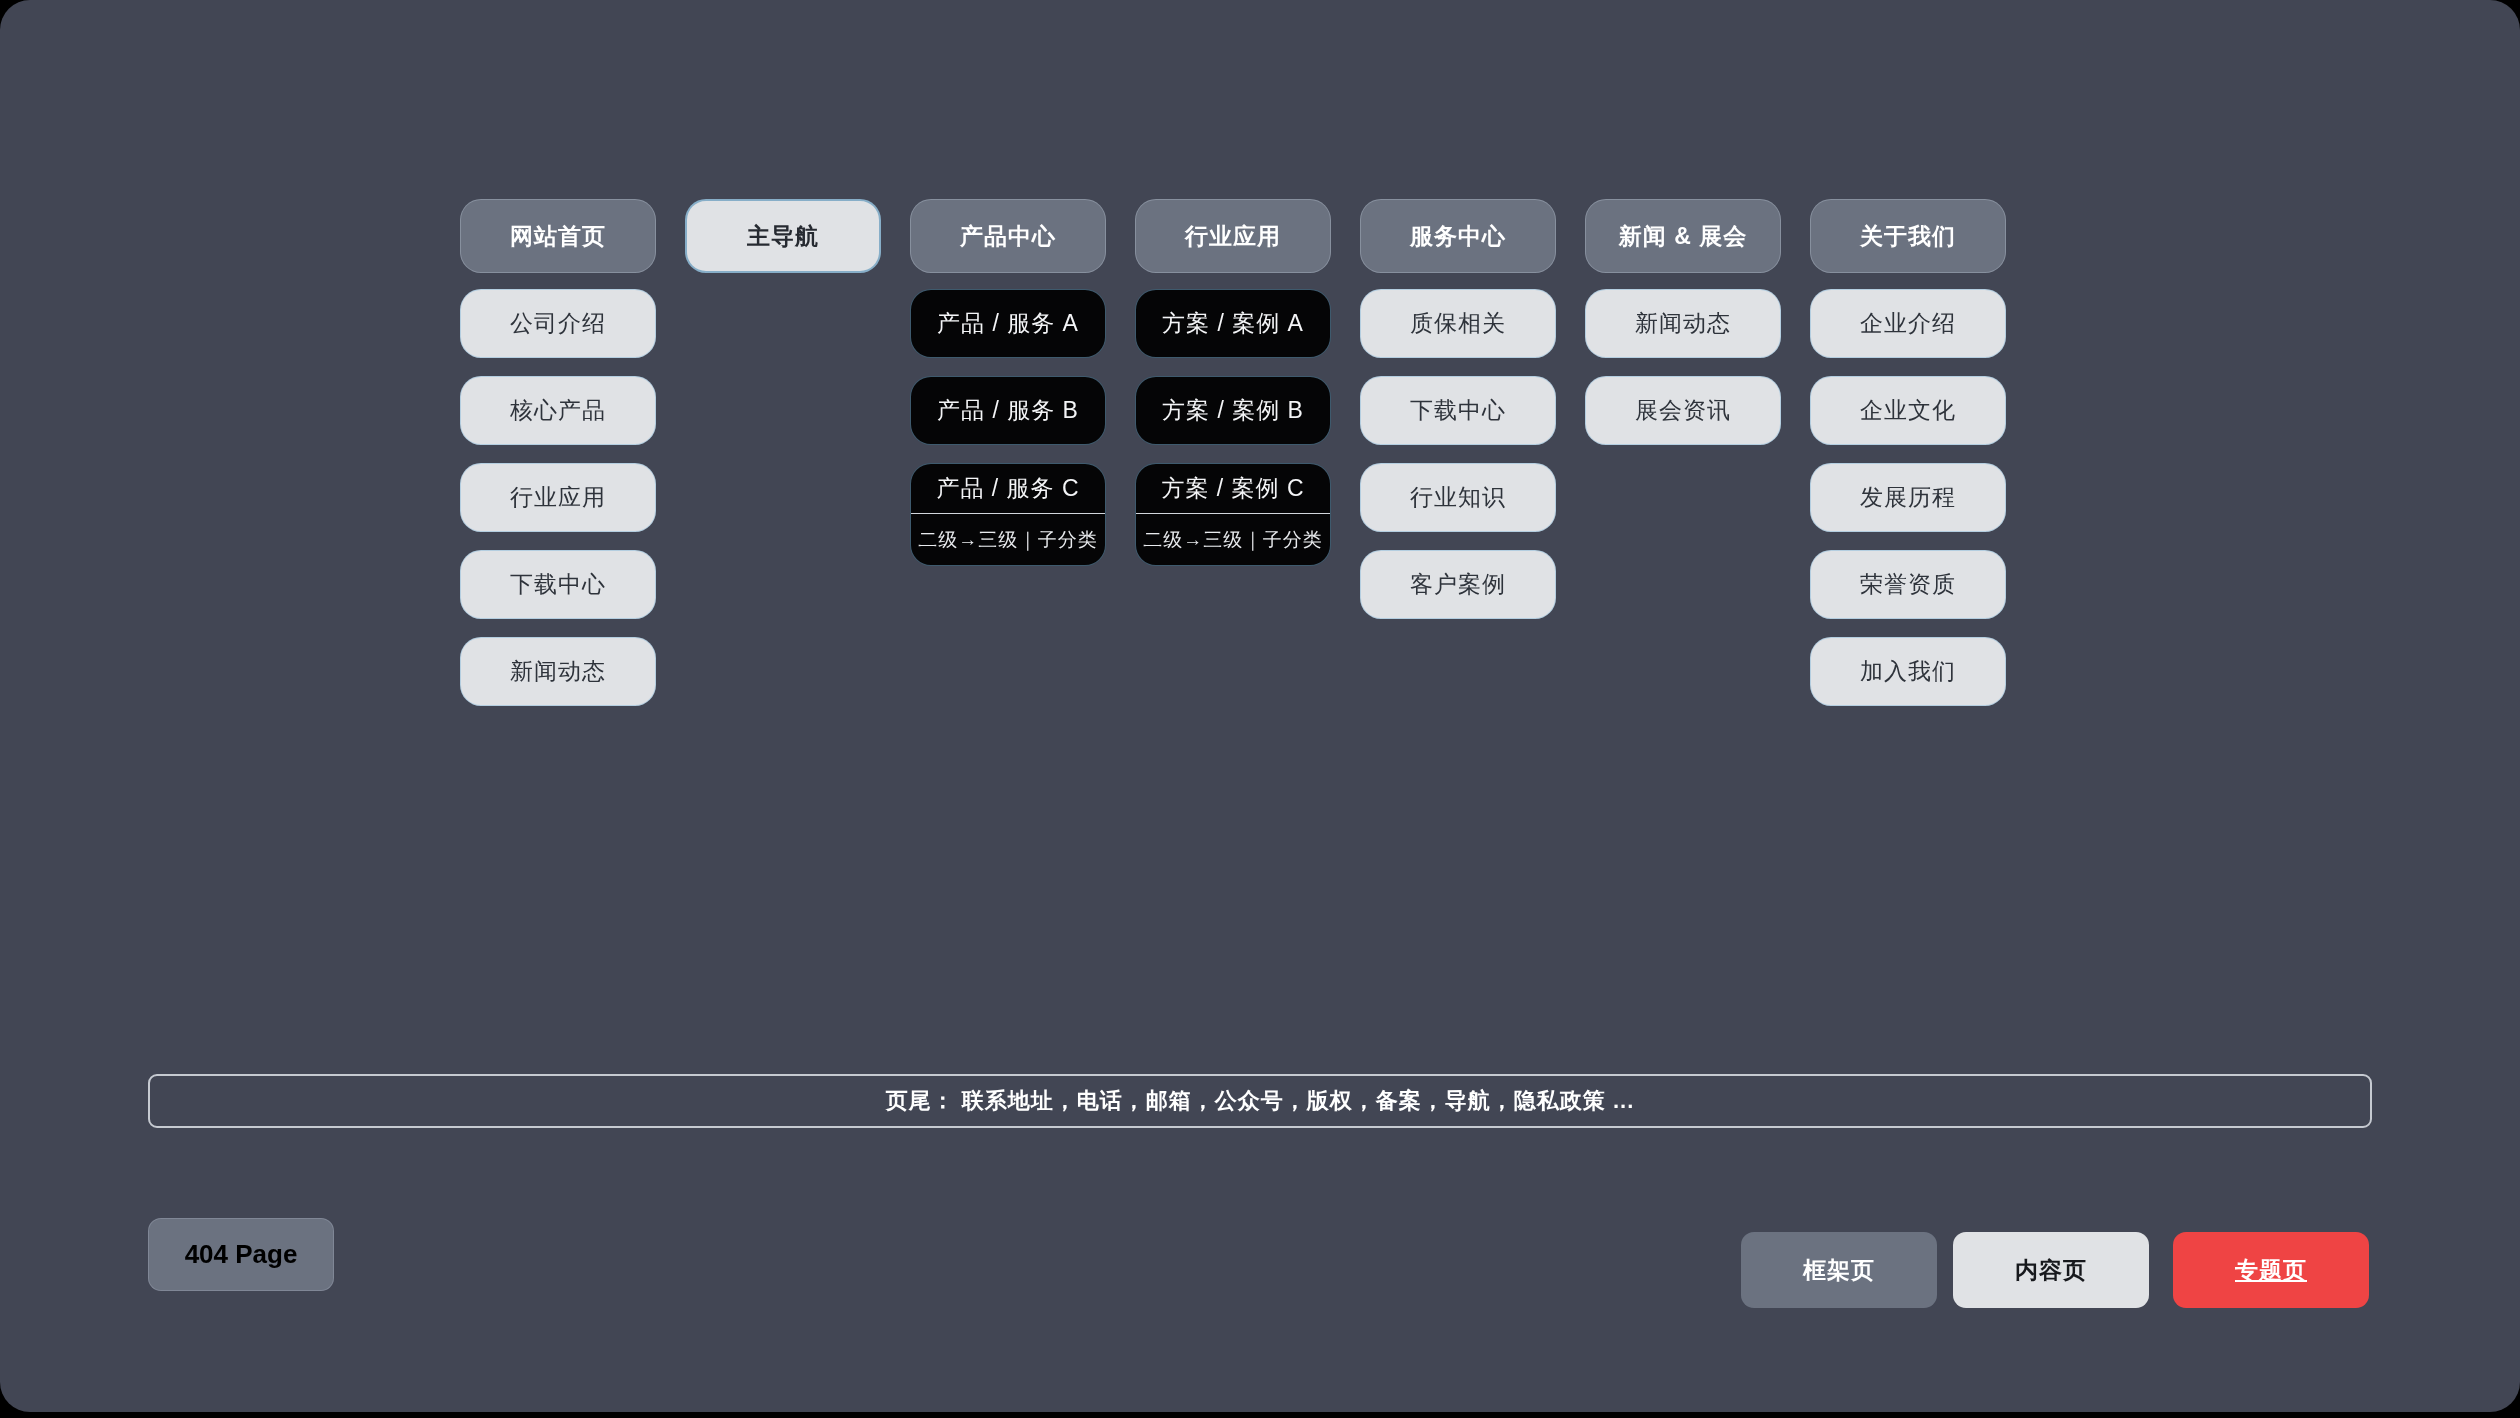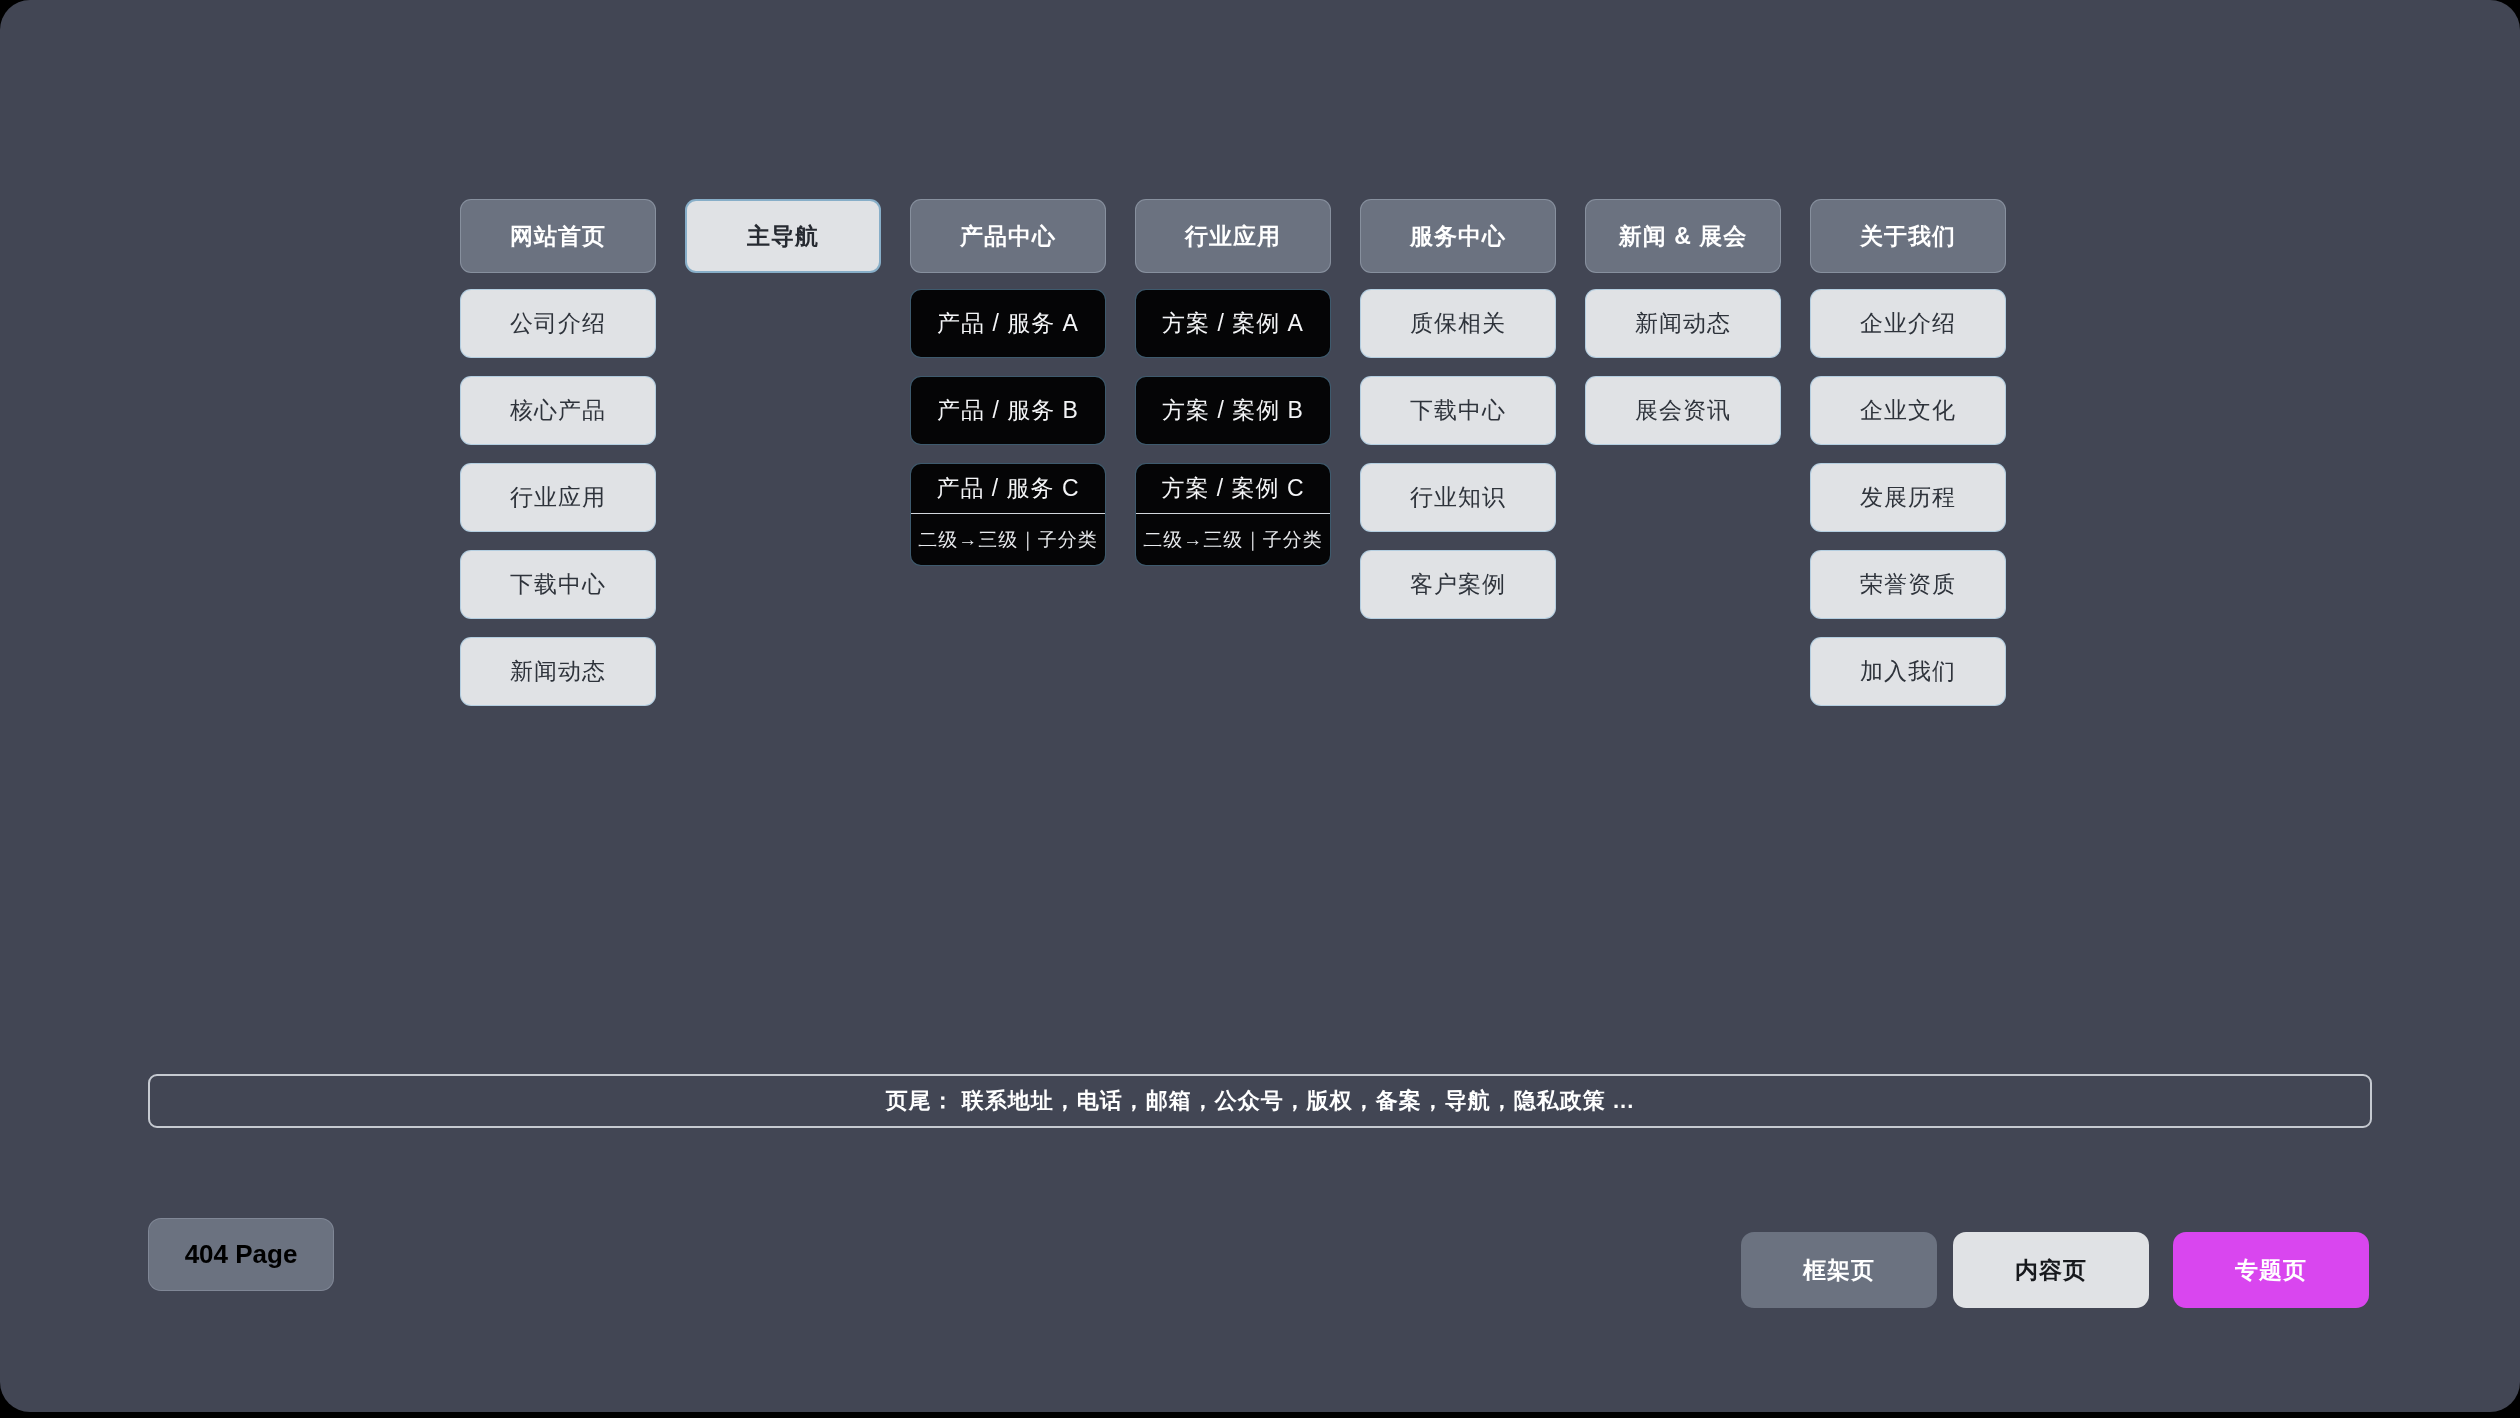--- a/index.html
+++ b/index.html
@@ -11,21 +11,21 @@
     position: absolute; left: 0; top: 0; width: 2520px; height: 1412px;
     background: #424654; border-radius: 30px;
   }
   .page-title {
     position: absolute; left: 182px; top: 76px;
     font-size: 40px; font-weight: 700; color: #9AA0AA; letter-spacing: 5px;
   }
   .node {
     position: absolute; width: 196px; box-sizing: border-box;
     display: flex; align-items: center; justify-content: center;
-    border-radius: 11px; font-size: 23px; letter-spacing: 1px;
+    border-radius: 21px; font-size: 23px; letter-spacing: 1px;
     cursor: default;
   }
   .node--gray {
     background: #6B7280; color: #FFFFFF; font-weight: 700;
     border: 1px solid rgba(190, 200, 215, 0.35);
   }
   .node--selected {
     background: #E0E2E5; color: #262A31; font-weight: 700;
     border: 2px solid rgba(125, 168, 196, 0.9);
   }
@@ -64,21 +64,21 @@
     display: flex; align-items: center; justify-content: center;
     color: #000000; font-size: 26px; font-weight: 700; box-sizing: border-box;
   }
   .legend-btn {
     position: absolute; top: 1232px; width: 196px; height: 76px;
     border-radius: 13px; display: flex; align-items: center; justify-content: center;
     font-size: 23px; font-weight: 700; letter-spacing: 1px; box-sizing: border-box;
   }
   .legend-btn--gray  { left: 1741px; background: #6B7280; color: #ffffff; }
   .legend-btn--light { left: 1953px; background: #E0E2E5; color: #17191D; }
-  .legend-btn--black { left: 2173px; background: #d946ef; color: #FFFFFF; }
+  .legend-btn--black { left: 2173px; background: #ef4444; color: #FFFFFF; text-decoration: underline; }
 
   
   .c0 { left: 460px; }  .c1 { left: 685px; }  .c2 { left: 910px; }
   .c3 { left: 1135px; } .c4 { left: 1360px; } .c5 { left: 1585px; }
   .c6 { left: 1810px; }
   
   .r0 { top: 289px; } .r1 { top: 376px; } .r2 { top: 463px; }
   .r3 { top: 550px; } .r4 { top: 637px; }
 </style>
 </head>

